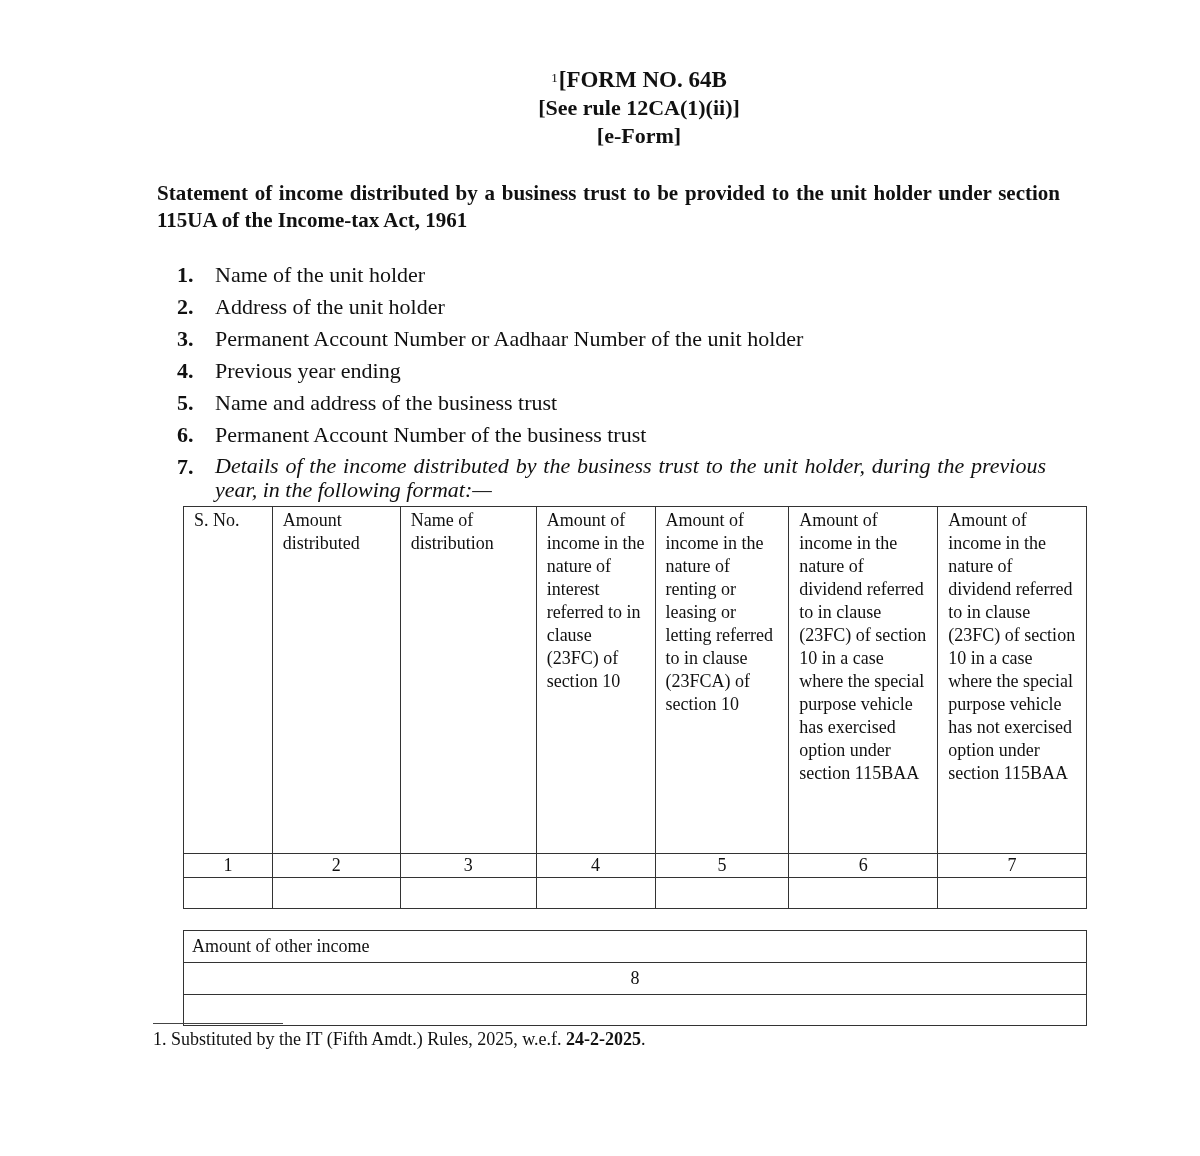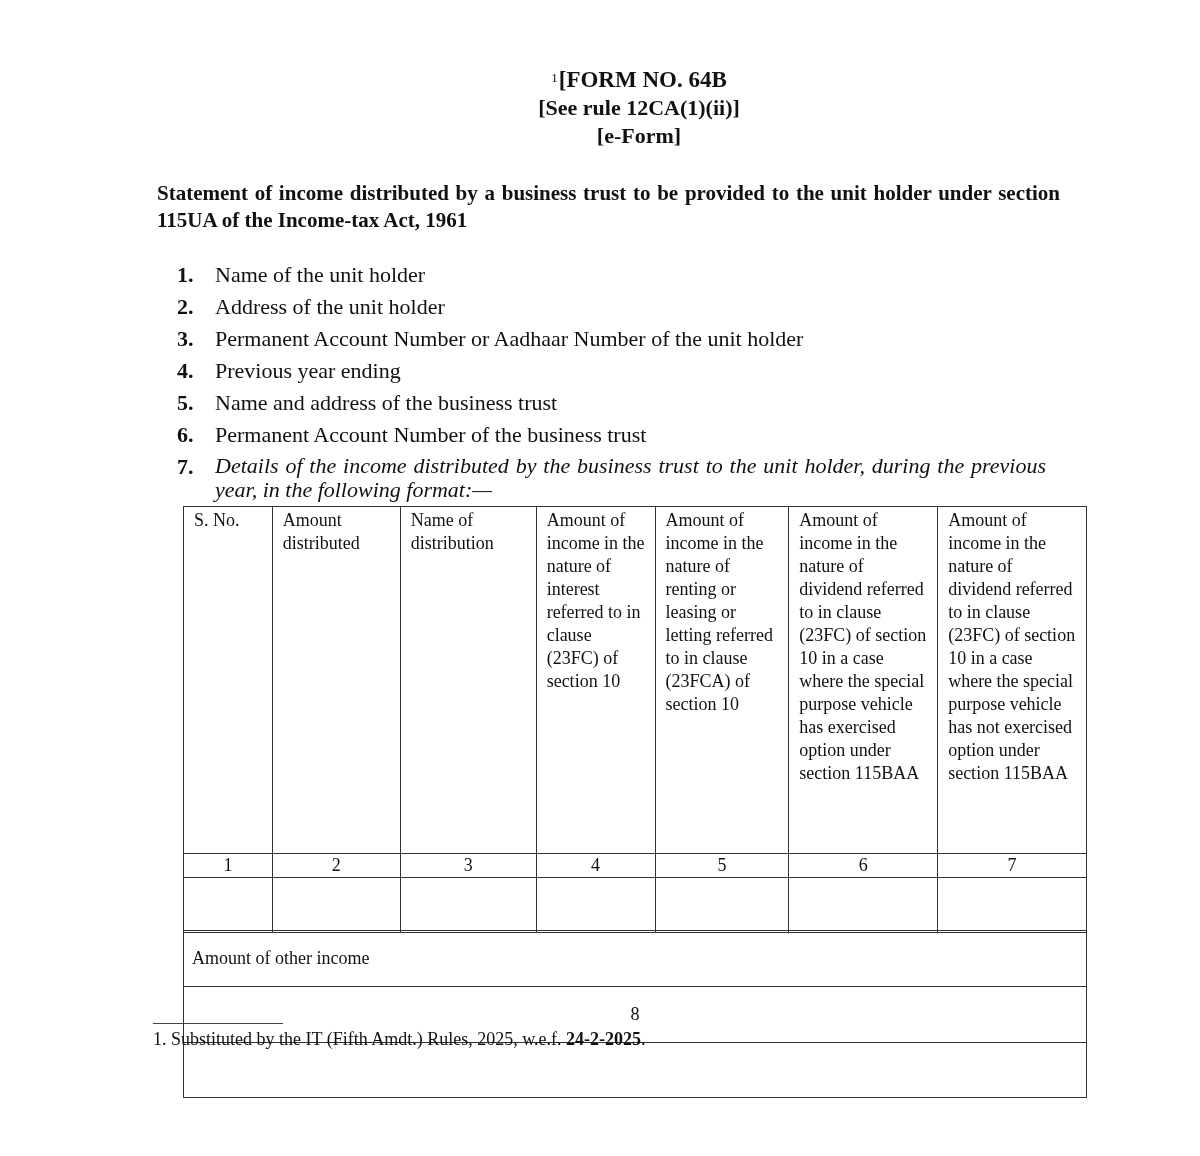--- a/index.html
+++ b/index.html
@@ -10,21 +10,21 @@
   .form-title sup { font-size:13px; font-weight:normal; vertical-align:top; position:relative; top:-2px; margin-right:1px; }
   .sub-line { font-size:22px; line-height:28px;font-weight:bold; }
   .heading { position:absolute; left:143px; width:903px; top:180px; font-size:21px; font-weight:bold; line-height:27px; text-align:justify; text-align-last:left;margin-left:14px; }
   .items { position:absolute; left:143px; width:903px; top:262px; margin:0; padding:0; list-style:none; }
   .items li { display:flex; font-size:22px; line-height:26px; margin-bottom:6px; }
   .items li .num { width:72px; text-align:right; font-weight:bold; padding-right:0px; box-sizing:border-box; flex:none; }
   .items li .num span { display:inline-block; width:38px; text-align:left; }
   .items li .txt { flex:1; }
   .items li.last .txt { text-align:justify; text-align-last:left; line-height:24px;font-style:italic; }
   table.grid { position:absolute; border-collapse:collapse; font-size:18px; line-height:23px;margin-left:40px; }
-  table.grid td { border:1.5px solid #333; padding:16px 8px; vertical-align:top; }
+  table.grid td { border:1.5px solid #333; padding:4px 8px; vertical-align:top; }
   .main-table { left:143px; top:506px; width:904px; }
   .main-table td.hd { padding:2px 8px 0 10px; height:344px; }
   .main-table td.num-cell { text-align:center; height:22px; padding:0; vertical-align:middle; }
   .main-table td.blank { height:22px; }
   .other-table { left:143px; top:930px; width:904px; }
   .other-table td { height:22px; padding:0 10px; vertical-align:middle; }
   .other-table td.center { text-align:center; }
   .fn-rule { position:absolute; left:153px; top:1023px; width:130px; border-top:1.5px solid #444; }
   .footnote { position:absolute; left:153px; top:1028px; font-size:18px; line-height:22px; }
   .footnote b { font-weight:bold; }

